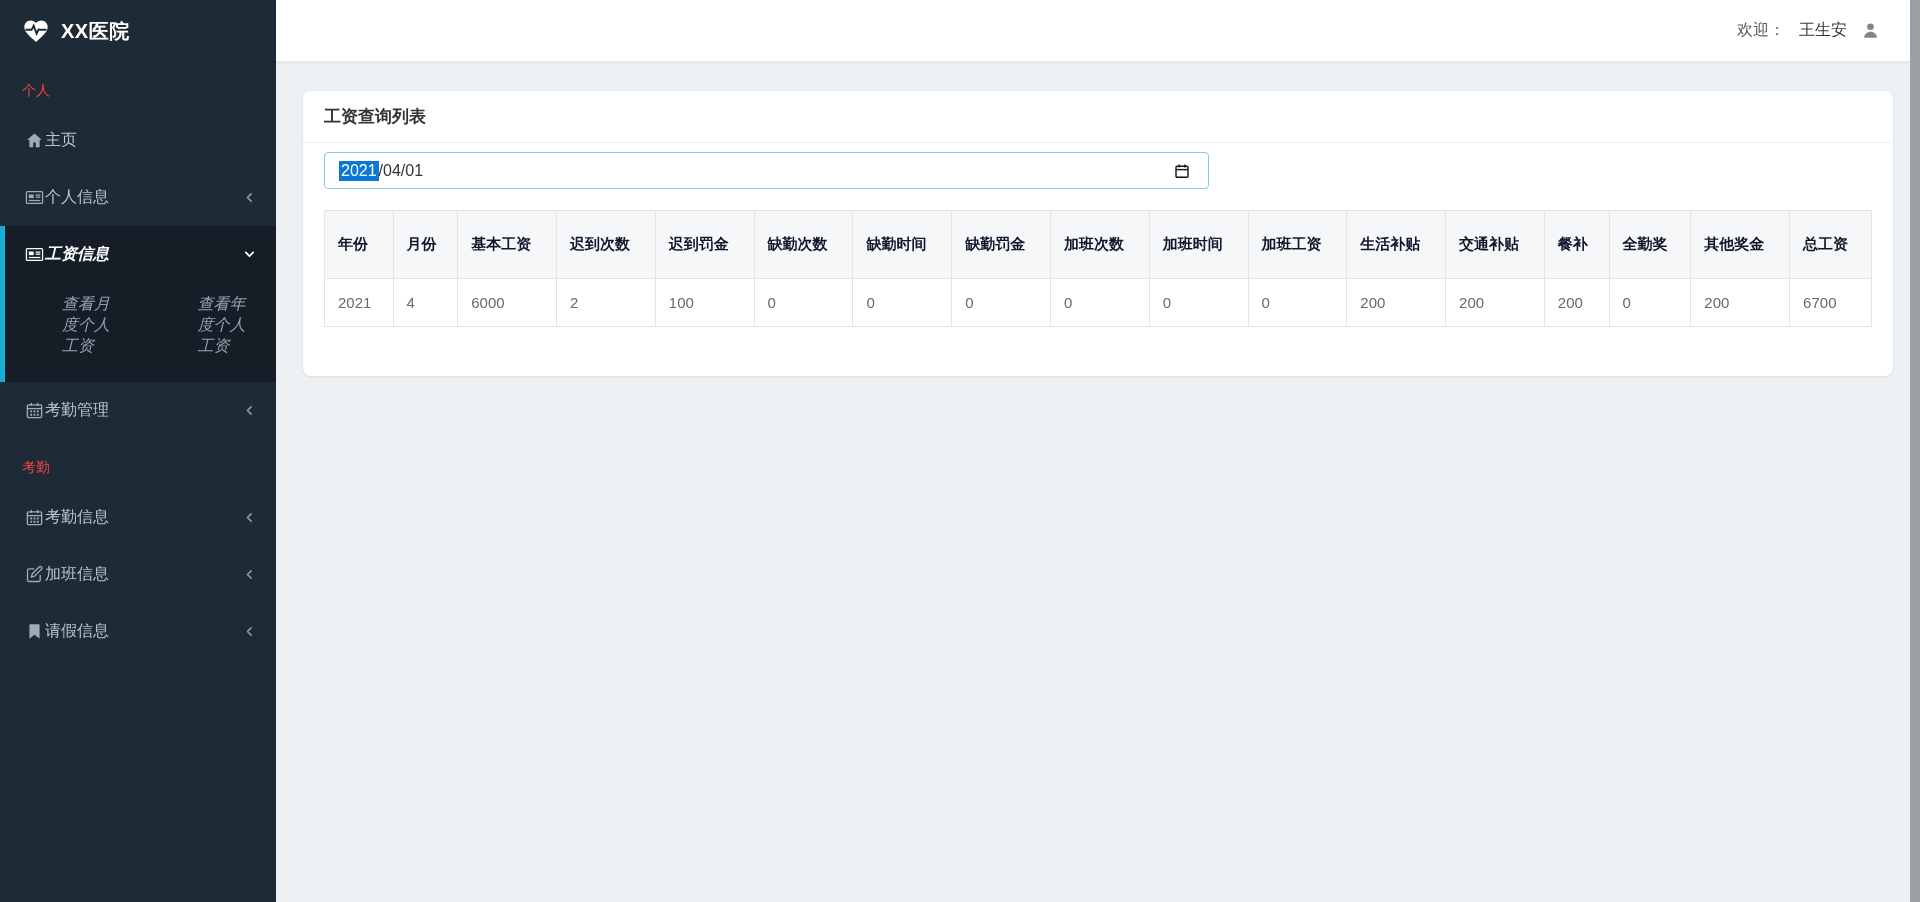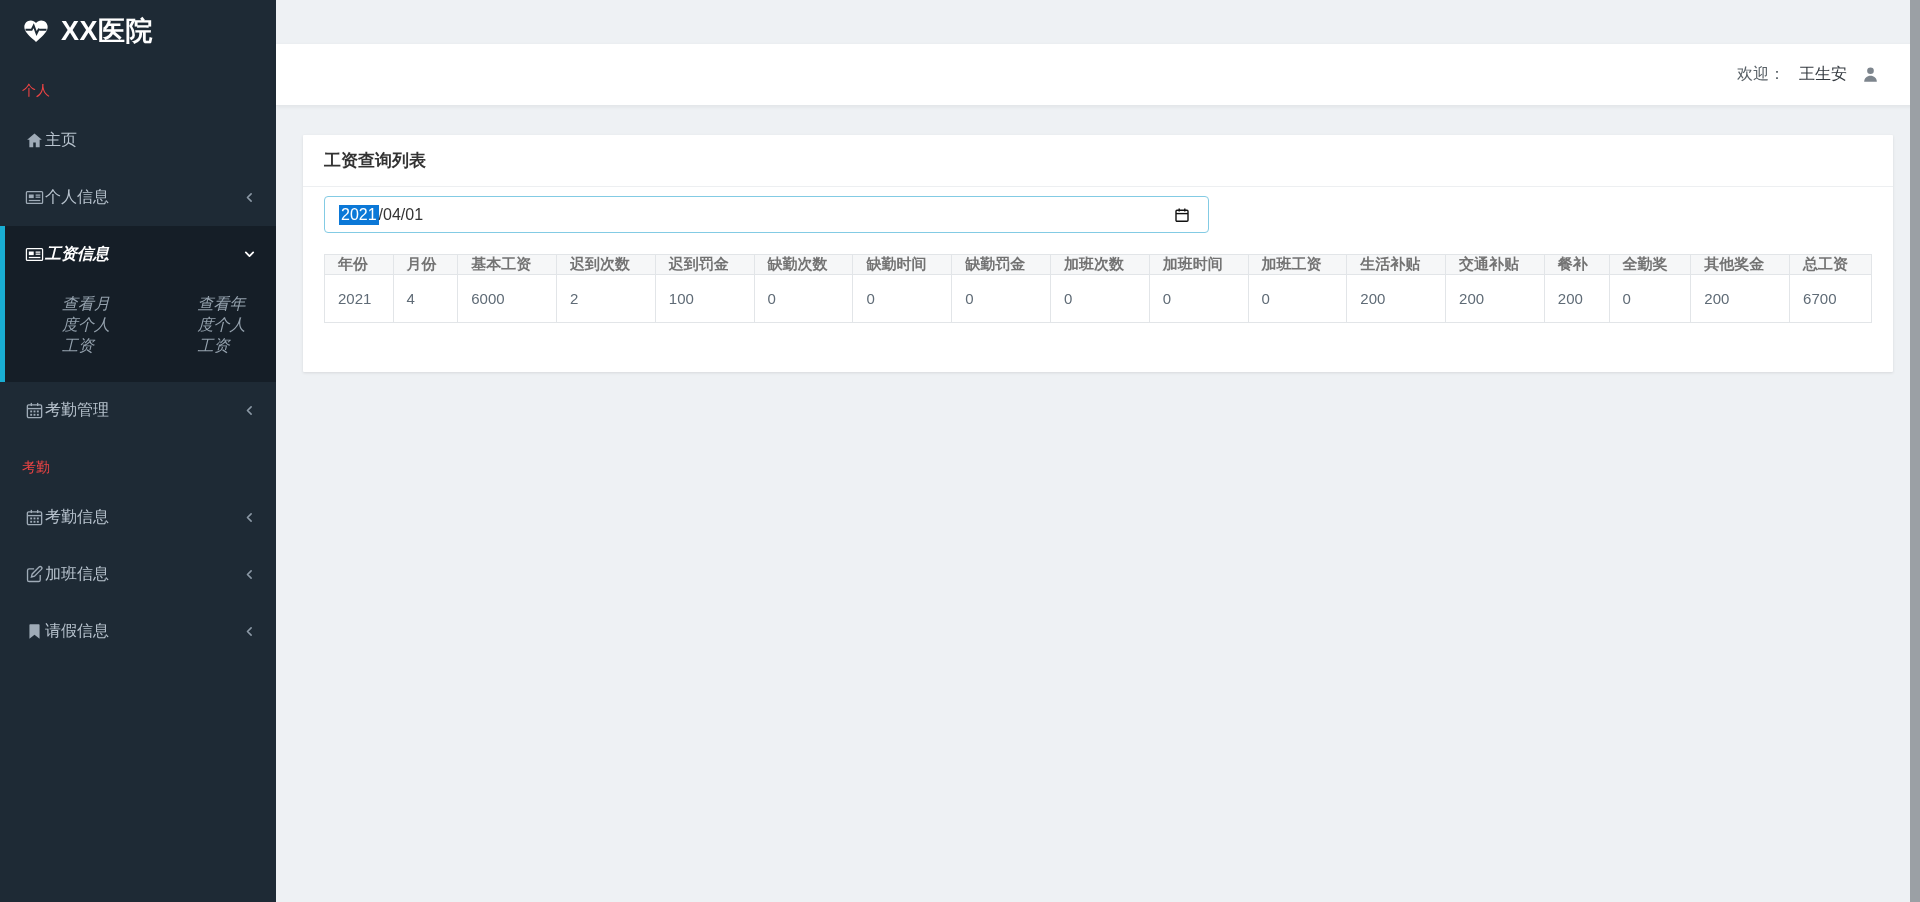--- a/index.html
+++ b/index.html
@@ -16,59 +16,59 @@
   *{margin:0;padding:0;box-sizing:border-box;}
   html,body{width:1920px;height:902px;overflow:hidden;}
   body{font-family:"Liberation Sans","DejaVu Sans",sans-serif;background:#fff;}
   .app{display:flex;width:1920px;height:902px;}
 
   
   .sidebar{width:276px;min-width:276px;height:100%;background:var(--sidebar-bg);color:#b8c3ce;display:flex;flex-direction:column;}
   .brand{height:62px;display:flex;align-items:center;gap:11px;padding:0 22px;color:#fff;}
   .brand-icon{width:28px;height:28px;display:inline-flex;}
   .brand-icon svg{width:28px;height:28px;}
-  .brand-text{font-size:27px;font-weight:700;letter-spacing:.5px;}
+  .brand-text{font-size:20px;font-weight:700;letter-spacing:.5px;}
   .sidebar-nav{flex:1;overflow:hidden;}
   .nav-section-label{color:#ef4444;font-size:14px;padding:20px 22px 12px;}
   .nav-item{display:flex;align-items:center;padding:18px 20px 18px 24px;font-size:16px;color:#b8c3ce;text-decoration:none;cursor:pointer;position:relative;}
   .nav-icon{width:21px;height:21px;display:inline-flex;align-items:center;justify-content:center;color:#9fabb7;}
   .nav-icon svg{width:19px;height:19px;}
   .nav-chevron{margin-left:auto;display:inline-flex;color:#8b98a5;}
   .nav-chevron svg{width:13px;height:13px;}
   .nav-group.active{background:var(--sidebar-active-bg);border-left:5px solid var(--accent);padding-bottom:14px;font-style:italic;}
   .nav-group.active .nav-item{padding-left:19px;color:#fff;font-weight:700;}
   .nav-group.active .nav-icon{color:#fff;}
   .nav-group.active .nav-chevron{color:#fff;}
   .submenu{display:flex;flex-direction:row;}
   .submenu-item{display:block;padding:11px 20px 11px 57px;font-size:16px;color:#94a1ad;text-decoration:none;cursor:pointer;}
 
   
   .main-col{flex:1;display:flex;flex-direction:column;background:var(--content-bg);}
-  .topbar{height:62px;background:#fff;border-bottom:1px solid #e4e7ea;box-shadow:0 1px 4px rgba(0,0,0,.06);display:flex;align-items:center;justify-content:flex-end;padding-right:40px;gap:14px;margin-top:44px;}
+  .topbar{height:62px;background:#fff;border-bottom:1px solid #e4e7ea;box-shadow:0 1px 4px rgba(0,0,0,.06);display:flex;align-items:center;justify-content:flex-end;padding-right:40px;gap:14px;}
   .welcome-label{color:#5a6268;font-size:16px;}
   .username{color:#343a40;font-size:16px;cursor:pointer;}
   .user-icon{color:#7d858d;display:inline-flex;cursor:pointer;}
   .user-icon svg{width:19px;height:19px;}
 
   .content{flex:1;padding:29px 27px 0 27px;}
-  .card{background:#fff;border-radius:1px;box-shadow:0 1px 3px rgba(0,0,0,.10);}
+  .card{background:#fff;border-radius:8px;box-shadow:0 1px 3px rgba(0,0,0,.10);}
   .card-header{padding:14px 21px;border-bottom:1px solid #edeff1;}
   .card-title{font-size:17px;font-weight:700;color:#333;}
   .card-body{padding:9px 21px 49px 21px;}
 
   
   .date-input{position:relative;width:885px;height:37px;border:1px solid var(--input-border);border-radius:4px;display:flex;align-items:center;padding:0 14px;font-size:16px;color:#333;background:#fff;cursor:text;}
   .date-selected{background:var(--selection-blue);color:#fff;padding:1px 2px;}
   .date-rest{color:#333;}
   .date-cal-icon{position:absolute;right:18px;top:50%;transform:translateY(-50%);display:inline-flex;color:#111;cursor:pointer;}
   .date-cal-icon svg{width:16px;height:16px;}
 
   
   .salary-table{width:100%;margin-top:21px;border-collapse:collapse;font-size:15px;}
-  .salary-table th{background:var(--table-header-bg);color:#737373;font-weight:700;text-align:left;padding:0 13px;border:1px solid var(--table-border);white-space:nowrap;}
+  .salary-table th{background:var(--table-header-bg);color:#0f172a;font-weight:700;text-align:left;padding:24px 13px;border:1px solid var(--table-border);white-space:nowrap;}
   .salary-table td{color:#5f6b76;padding:15px 13px;border:1px solid var(--table-border);white-space:nowrap;}
 
   
   .page-scrollbar{position:fixed;top:0;right:0;width:10px;height:902px;background:var(--scrollbar);}
 </style>
 </head>
 <body>
 
 <div class="app">
 

